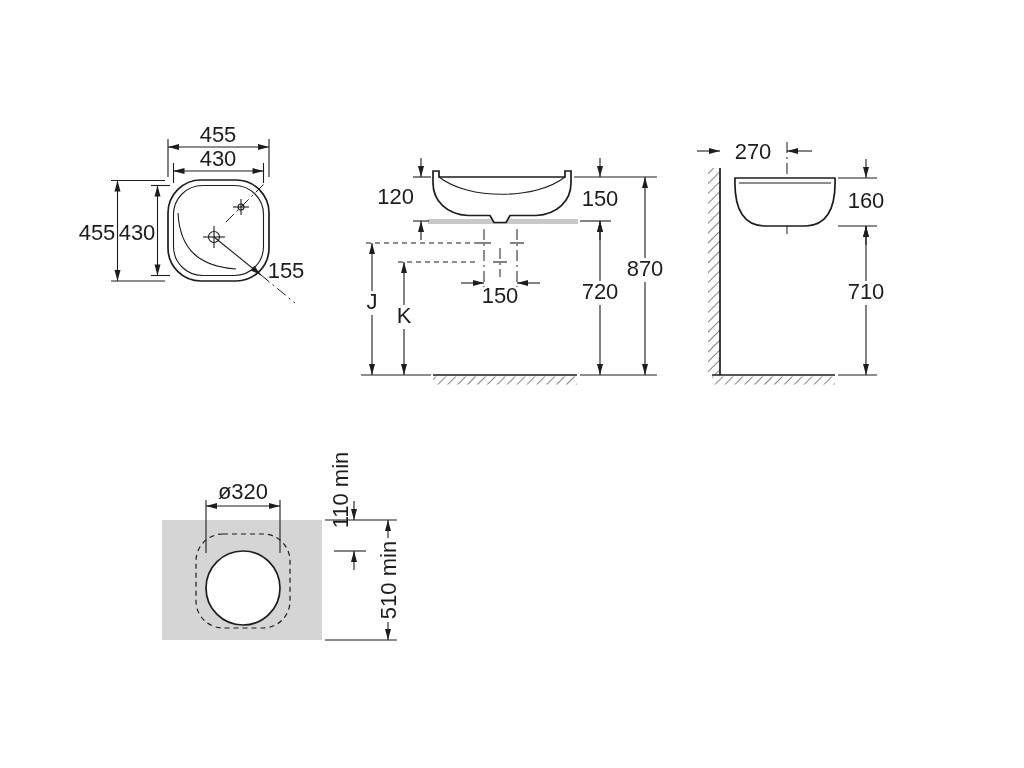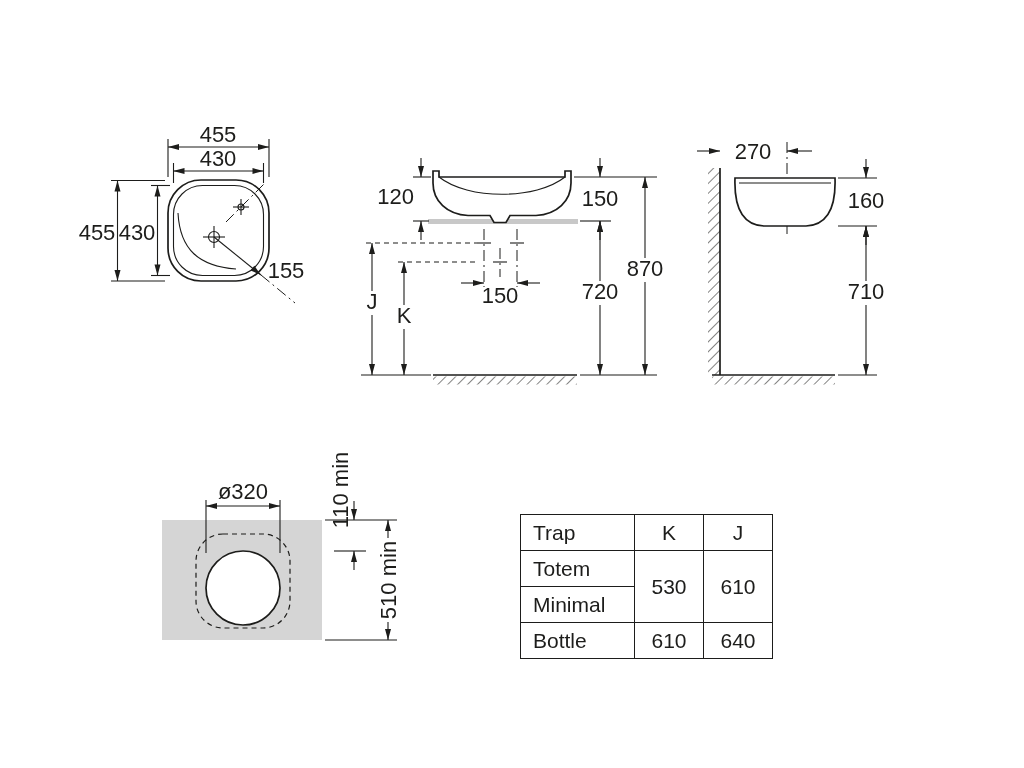--- a/index.html
+++ b/index.html
@@ -232,38 +232,14 @@
 
     <g>
       <line class="ext" x1="325" y1="640" x2="397" y2="640"></line>
       <line class="dim" x1="388" y1="520" x2="388" y2="640" marker-start="url(#arw)" marker-end="url(#arw)"></line>
       <rect class="tbg" x="376" y="538" width="26" height="84"></rect>
       <text class="tmid" transform="translate(396,580) rotate(-90)">510 min</text>
     </g>
   </g>
 </svg>
 
-  <div class="trap-table">
-    <table>
-      <tbody>
-          <tr>
-        <th class="col-name">Trap</th>
-        <th class="col-val">K</th>
-        <th class="col-val">J</th>
-      </tr>
-      <tr>
-        <td class="col-name">Totem</td>
-        <td class="col-val" rowspan="2">530</td>
-        <td class="col-val" rowspan="2">610</td>
-      </tr>
-      <tr>
-        <td class="col-name">Minimal</td>
-      </tr>
-      <tr>
-        <td class="col-name">Bottle</td>
-        <td class="col-val">610</td>
-        <td class="col-val">640</td>
-      </tr>
-    </tbody>
-      </table>
-  </div>
 
 </div>
 
 </body></html>

